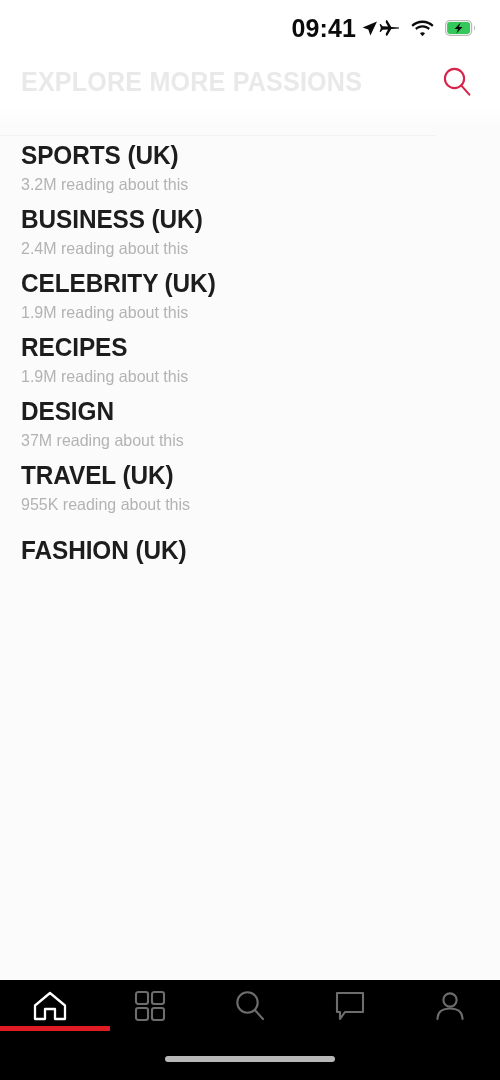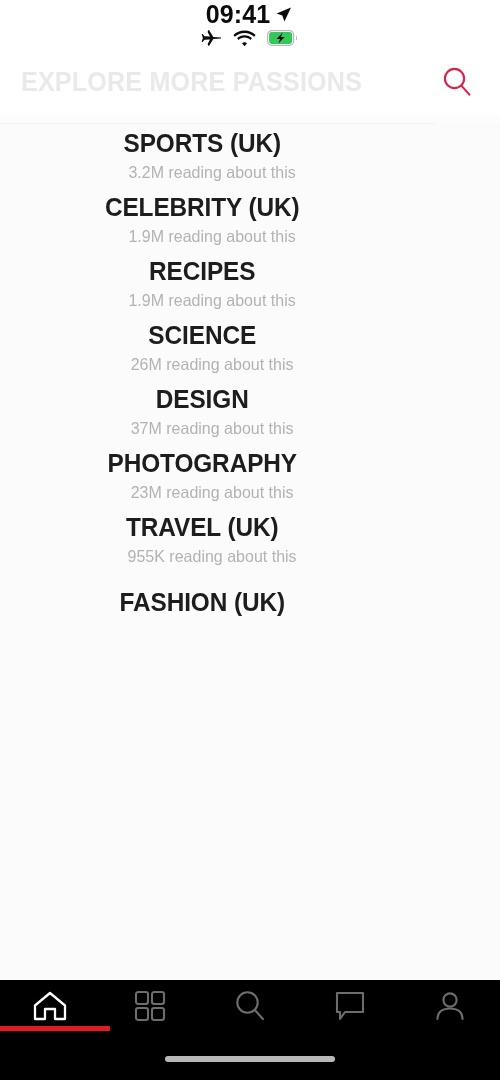--- a/index.html
+++ b/index.html
@@ -7,22 +7,22 @@
     width:500px; height:1080px;
     background:#ffffff;
     font-family:"Liberation Sans", sans-serif;
     overflow:hidden;
   }
   .phone { position:relative; width:500px; height:1080px; background:#fbfbfb; }
 
   
   .statusbar{
     position:absolute; top:0; left:0; width:500px; height:56px;
-    display:flex; align-items:center; justify-content:flex-start;
-    padding:0 24px 0 22px; background:#ffffff;flex-direction:column;
+    display:flex; align-items:center; justify-content:flex-end;
+    padding:0 24px 0 22px; background:#ffffff;
   }
   .status-time{
     font-size:25px; font-weight:bold; color:#0b0b0b;
     letter-spacing:.1px; display:flex; align-items:center; gap:5px;
   }
   .loc-arrow{ display:block; }
   .status-right{ display:flex; align-items:center; gap:11px; }
 
   
   .header{
@@ -32,22 +32,22 @@
   }
   .header-title{
     font-size:27px; font-weight:bold; color:#e9e9e9;
     letter-spacing:.2px; transform:scaleX(.93); transform-origin:left center;
     white-space:nowrap;
   }
   .header-search{ width:34px; height:34px; display:block; }
 
   
   .list-wrap{
-    position:absolute; top:108px; left:0; width:436px; height:872px;
-    overflow:hidden; background:#fbfbfb;text-align:center;
+    position:absolute; top:120px; left:0; width:436px; height:872px;
+    overflow:hidden; background:#fbfbfb;
   }
   .list{ position:relative; top:-48px; }
   .row{
     height:64px; padding:0 21px; display:flex;
     flex-direction:column; justify-content:center;
   }
   .row-title{
     font-size:26.5px; font-weight:bold; color:#1d1d1d;
     letter-spacing:-.1px; line-height:1.08;
     transform:scaleX(.92); transform-origin:left center; white-space:nowrap;
@@ -132,38 +132,34 @@
       <div class="row ghost">
         <div class="row-title"></div>
 
       </div>
       <div id="rows">
           <div class="row">
             <div class="row-title">SPORTS (UK)</div>
             <div class="row-sub">3.2M reading about this</div>
           </div>
           <div class="row">
+            <div class="row-title">BUSINESS (UK)</div>
+            <div class="row-sub">2.4M reading about this</div>
+          </div>
+          <div class="row">
             <div class="row-title">CELEBRITY (UK)</div>
             <div class="row-sub">1.9M reading about this</div>
           </div>
           <div class="row">
             <div class="row-title">RECIPES</div>
             <div class="row-sub">1.9M reading about this</div>
           </div>
           <div class="row">
-            <div class="row-title">SCIENCE</div>
-            <div class="row-sub">26M reading about this</div>
-          </div>
-          <div class="row">
             <div class="row-title">DESIGN</div>
             <div class="row-sub">37M reading about this</div>
-          </div>
-          <div class="row">
-            <div class="row-title">PHOTOGRAPHY</div>
-            <div class="row-sub">23M reading about this</div>
           </div>
           <div class="row">
             <div class="row-title">TRAVEL (UK)</div>
             <div class="row-sub">955K reading about this</div>
           </div>
           <div class="row">
             <div class="row-title">FASHION (UK)</div>
             <div class="row-sub"></div>
           </div>
         </div>

